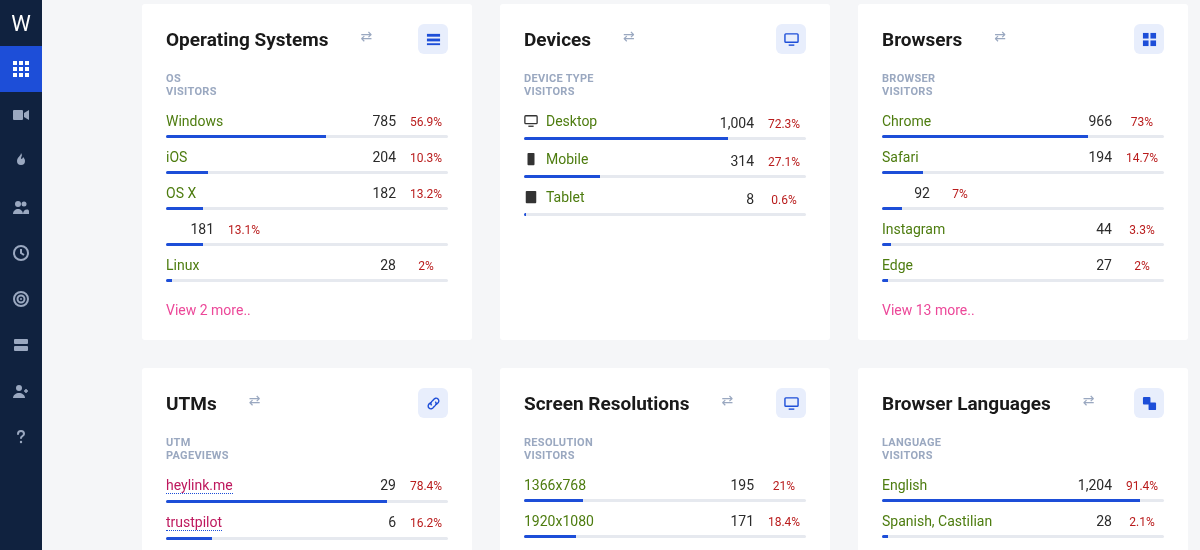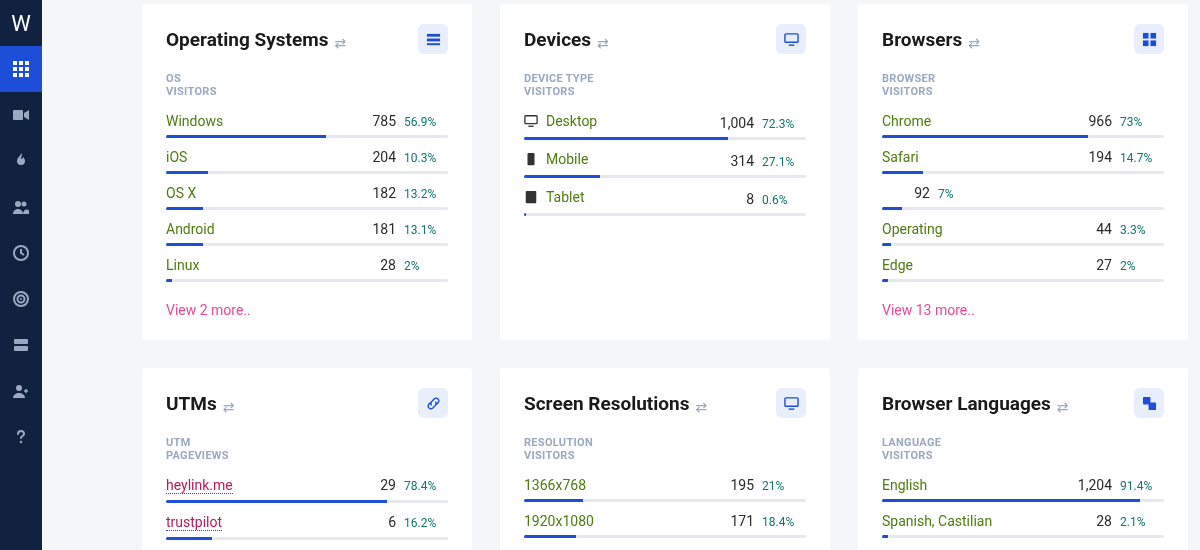--- a/index.html
+++ b/index.html
@@ -59,21 +59,21 @@
     display:flex;
     align-items:center;
     justify-content:space-between;
     margin-bottom:18px;
   }
   .card-title {
     font-size:19px;
     font-weight:700;
     color:#1a1a1a;
   }
-  .card-head .left { display:flex; align-items:flex-end; gap:6px;}
+  .card-head .left { display:flex; align-items:flex-start; gap:32px;}
   .swap-icon {
     color:#9aa8c0;
     font-size:14px;
     cursor:pointer;
     letter-spacing:-2px;
   }
   .badge {
     width:30px; height:30px;
     border-radius:6px;
     background:#e8eefc;
@@ -112,23 +112,23 @@
   .row-icon { color:#333; display:flex; align-items:center;}
   .row-icon svg { width:14px; height:14px; fill:currentColor; }
   .row-value {
     font-size:14px;
     color:#2b2b2b;
     text-align:right;
     min-width:48px;
   }
   .row-pct {
     font-size:12px;
-    color:#0f766e;
+    color:#b91c1c;
     min-width:44px;
-    text-align:left;
+    text-align:center;
   }
   .bar {
     height:3px;
     background:#e6e9ef;
     margin-top:6px;
     border-radius:2px;
     overflow:hidden;
   }
   .bar-fill {
     height:100%;
@@ -266,23 +266,20 @@
                 </div>
                 <span class="row-value">182</span>
                 <span class="row-pct">13.2%</span>
               </div>
               <div class="bar">
                 <div class="bar-fill" style="width: 13.2%;"></div>
               </div>
             </div>
             <div class="row">
               <div class="row-top">
-                <div class="row-label-wrap">
-                  <span class="row-label">Android</span>
-                </div>
                 <span class="row-value">181</span>
                 <span class="row-pct">13.1%</span>
               </div>
               <div class="bar">
                 <div class="bar-fill" style="width: 13.1%;"></div>
               </div>
             </div>
             <div class="row">
               <div class="row-top">
                 <div class="row-label-wrap">
@@ -421,21 +418,21 @@
                 <span class="row-value">92</span>
                 <span class="row-pct">7%</span>
               </div>
               <div class="bar">
                 <div class="bar-fill" style="width: 7%;"></div>
               </div>
             </div>
             <div class="row">
               <div class="row-top">
                 <div class="row-label-wrap">
-                  <span class="row-label">Operating</span>
+                  <span class="row-label">Instagram</span>
                 </div>
                 <span class="row-value">44</span>
                 <span class="row-pct">3.3%</span>
               </div>
               <div class="bar">
                 <div class="bar-fill" style="width: 3.3%;"></div>
               </div>
             </div>
             <div class="row">
               <div class="row-top">

